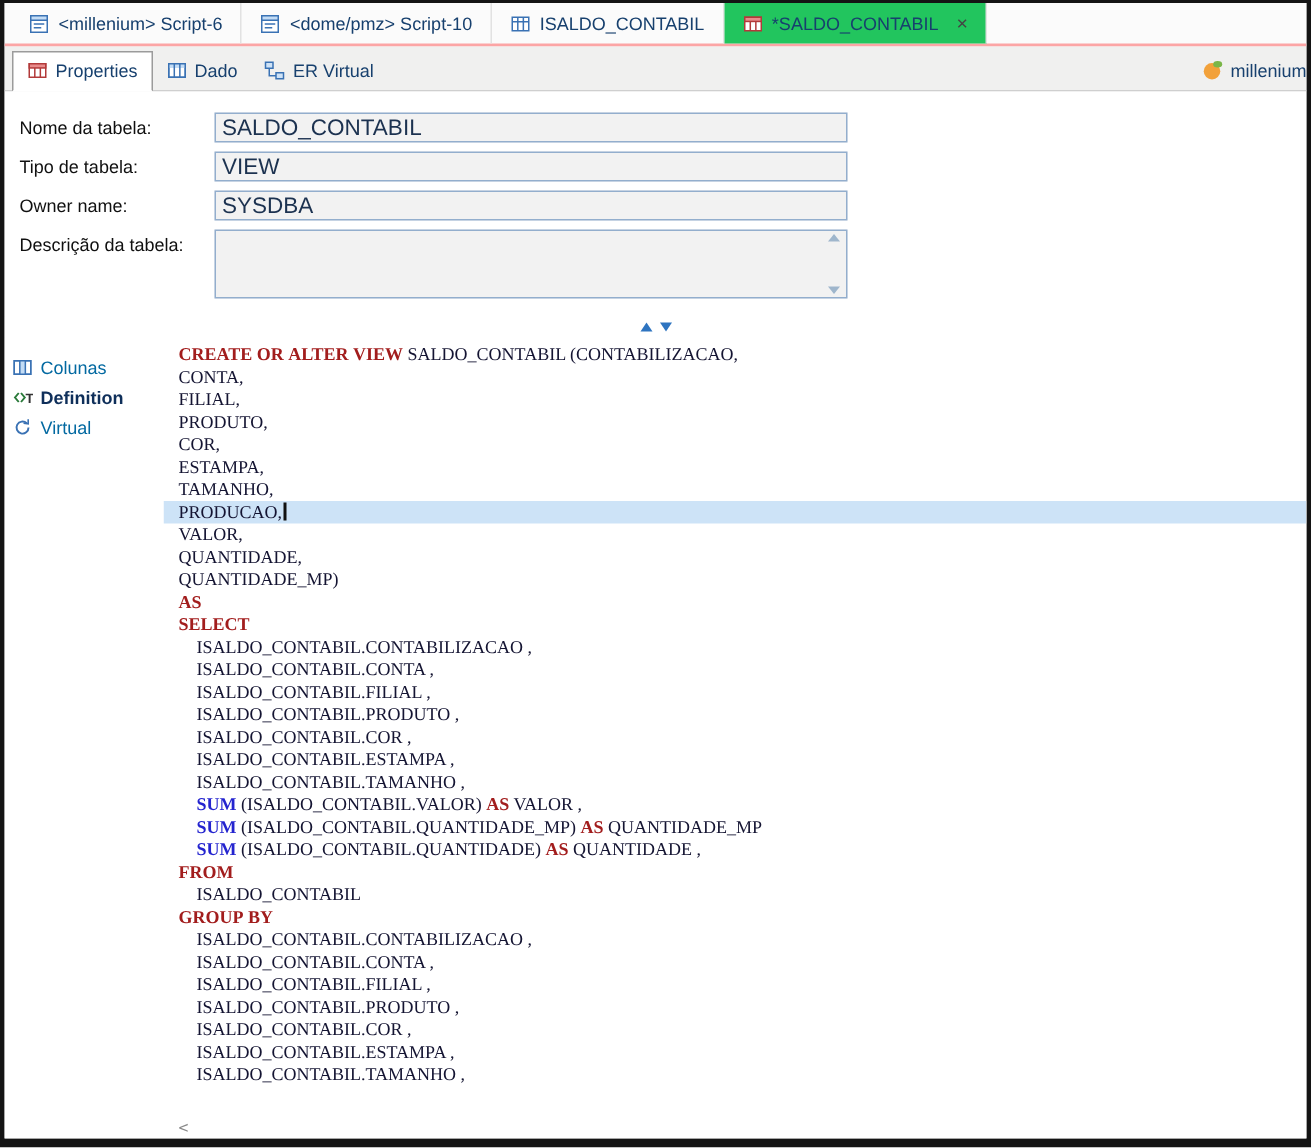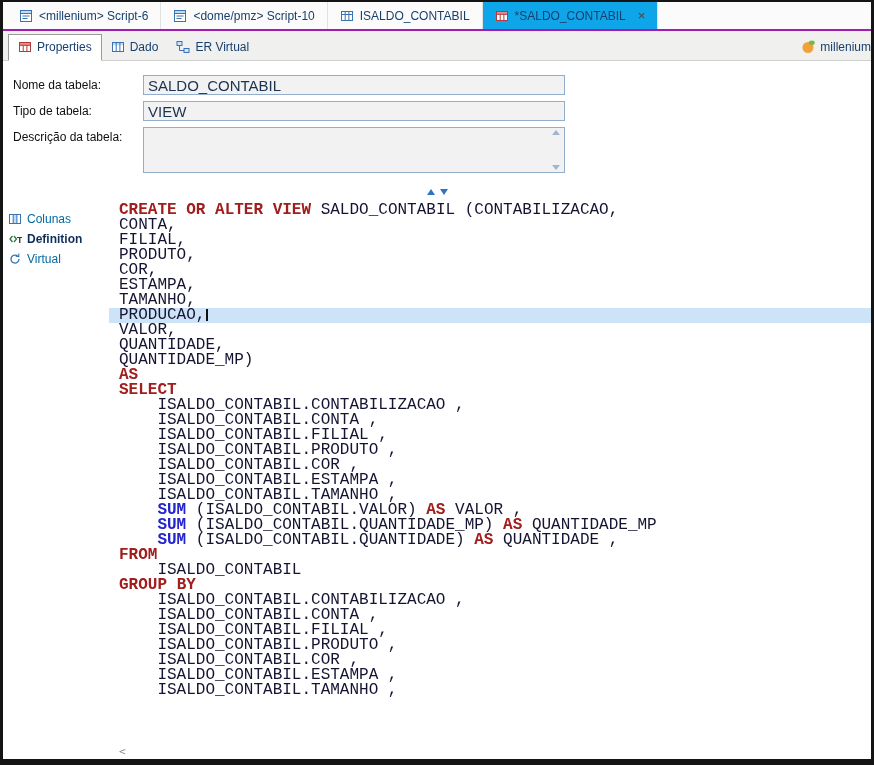--- a/index.html
+++ b/index.html
@@ -7,24 +7,24 @@
   body { font-family:"Liberation Sans","DejaVu Sans",sans-serif; font-size:12px; color:#1b1b1b; }
 
   .window {
     width:874px; height:765px;
     border:3px solid #141414; border-top-width:2px; border-bottom-width:6px;
     background:#fff; display:flex; flex-direction:column; overflow:hidden;
   }
 
   
   .tabbar { height:29px; background:#fbfbfb; display:flex; align-items:stretch;
-            border-bottom:2px solid #a21caf; padding-left:4px;text-align:right; }
+            border-bottom:2px solid #fca5a5; padding-left:4px;text-align:right; }
   .tab { display:flex; align-items:center; gap:6px; padding:0 12px;
          border-right:1px solid #e2e2e2; color:#17406e; cursor:default; white-space:nowrap; }
-  .tab.active { background:#0ea5e9; }
+  .tab.active { background:#22c55e; }
   .tab .close { color:#444; font-size:13px; margin-left:6px; line-height:1; }
   .icon { display:inline-flex; align-items:center; }
 
   
   .subtabbar { height:30px; background:#f0f0ef; border-bottom:1px solid #cfcfcf;
                display:flex; align-items:flex-end; padding-left:5px; }
   .subtab { display:flex; align-items:center; gap:5px; padding:5px 9px 6px 9px;
             color:#17406e; white-space:nowrap; }
   .subtab.active { background:#fff; border:1px solid #9b9b9b; border-bottom:1px solid #fff;
                    margin-bottom:-1px; }
@@ -59,22 +59,22 @@
 
   
   .main { flex:1; display:flex; min-height:0; background:#fff; }
   .sidebar { width:106px; padding-top:10px; }
   .side-item { display:flex; align-items:center; gap:5px; height:20px; padding-left:5px;
                color:#0369a1; white-space:nowrap; }
   .side-item.active { font-weight:bold; color:#0f2f5a; }
 
   .editor-wrap { flex:1; display:flex; flex-direction:column; min-width:0; }
   .editor { flex:1; overflow:hidden; padding-top:4px;
-            font-family:Liberation Mono, monospace;
-            font-size:16px; color:#141432; }
+            font-family:Liberation Serif, serif;
+            font-size:12px; color:#141432; }
   .code-line { height:15px; line-height:15px; padding-left:10px; white-space:pre; }
   .code-line.current { background:var(--cur,#cde3f7); }
   .kw { color:var(--kw,#a21d1d); font-weight:bold; }
   .fn { color:var(--fn,#2424cf); font-weight:bold; }
   .caret { display:inline-block; width:2px; height:12px; background:#111;
            vertical-align:-2px; margin-left:1px; }
   .hscroll { height:16px; display:flex; align-items:center; padding-left:10px;
              color:#8a8a8a; font-size:11px; font-family:"DejaVu Sans Mono",monospace; }
 </style>
 </head>
@@ -176,20 +176,24 @@
   </div>
 
   <div class="form-area">
     <div class="form-row">
       <label>Nome da tabela:</label>
       <input class="tx-input" value="SALDO_CONTABIL" style="">
     </div>
     <div class="form-row">
       <label>Tipo de tabela:</label>
       <input class="tx-input" value="VIEW" style="">
+    </div>
+    <div class="form-row">
+      <label>Owner name:</label>
+      <input class="tx-input" value="SYSDBA" style="">
     </div>
     <div class="form-row">
       <label>Descrição da tabela:</label>
       <div class="tx-area-wrap">
         <textarea class="tx-area" style=""></textarea>
         <div class="mini-scroll">
           <span class="tri-up"></span>
           <span class="tri-down"></span>
         </div>
       </div>

